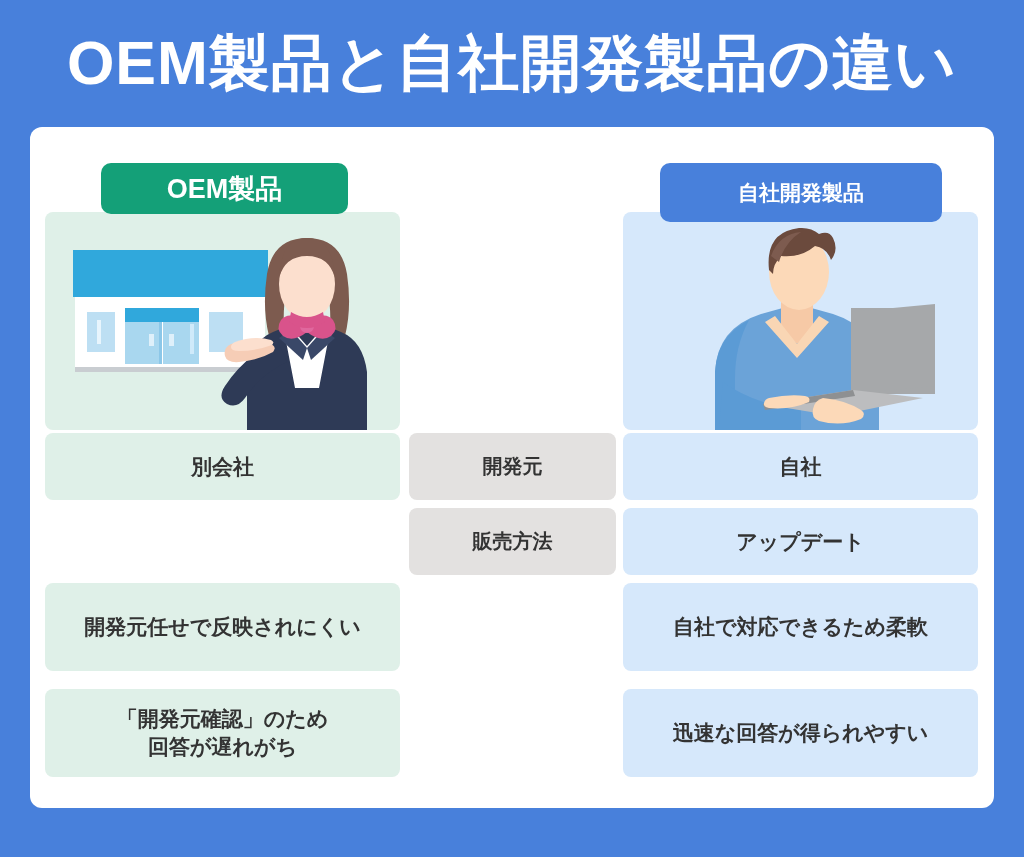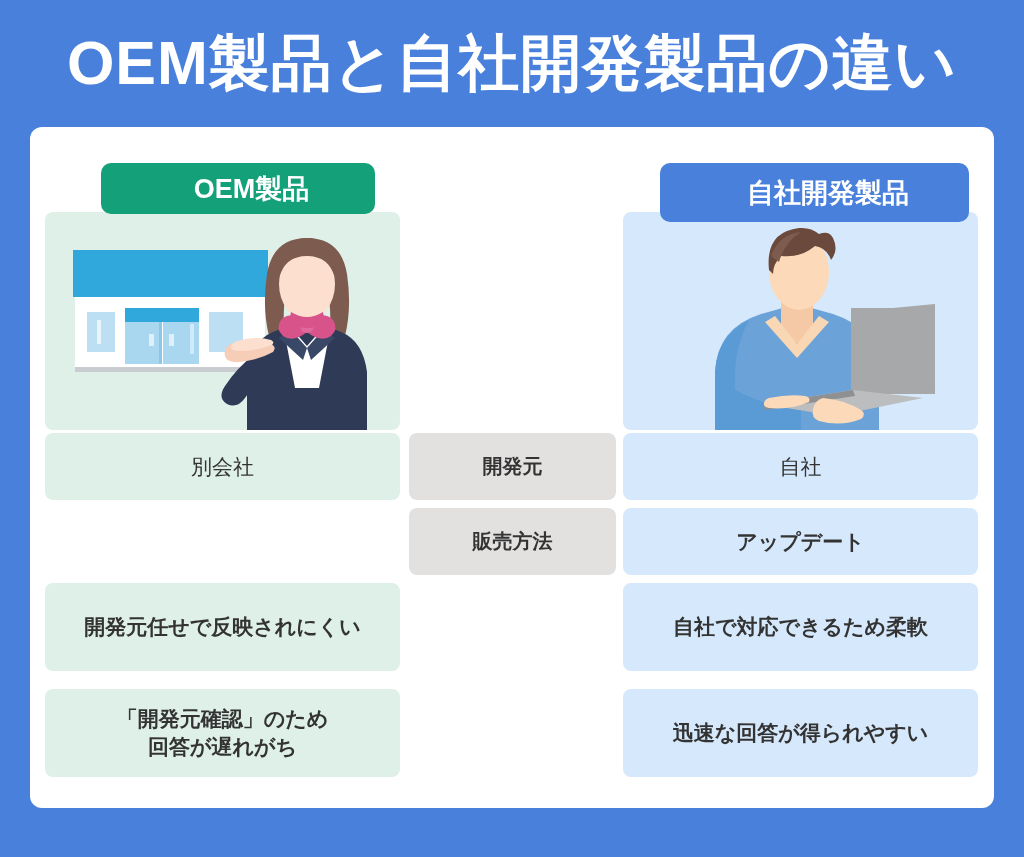--- a/index.html
+++ b/index.html
@@ -33,31 +33,30 @@
 
   
   .tab{
     position:absolute;
     display:flex;align-items:center;justify-content:center;
     color:#ffffff;font-weight:bold;
     border-radius:10px;
     text-align:center;
     white-space:nowrap;
     z-index:5;
-    padding-left:27px;
   }
   .tab-oem{
     left:101px;top:163px;width:247px;height:51px;
     background:#14a078;
     font-size:27px;
   }
   .tab-own{
     left:660px;top:163px;width:282px;height:59px;
     background:#4880db;
-    font-size:27px;
+    font-size:21px;
   }
 
   
   .illus{
     position:absolute;top:212px;height:218px;
     border-radius:8px;
     overflow:hidden;
   }
   .illus-left{left:45px;width:355px;background:#dff0e8;}
   .illus-right{left:623px;width:355px;background:#d6e8fb;}
@@ -78,21 +77,21 @@
   .col-mid   {left:409px;width:207px;background:#e3e1e0;}
   .col-right {left:623px;width:355px;background:#d6e8fb;text-align:center;}
 
   .r1{top:433px;height:67px;}
   .r2{top:508px;height:67px;}
   .r3{top:583px;height:88px;}
   .r4{top:689px;height:88px;}
 
   .fs-lg{font-size:21px;}
   .fs-md{font-size:20px;text-align:right;}
-  .fw-normal{font-weight:normal;}
+  .fw-normal{font-weight:bold;}
 
   
   .art{position:absolute;left:0;top:0;width:355px;height:218px;}
 </style>
 </head>
 <body>
 
 <div class="page">
 
   <div class="title">OEM製品と自社開発製品の違い</div>

